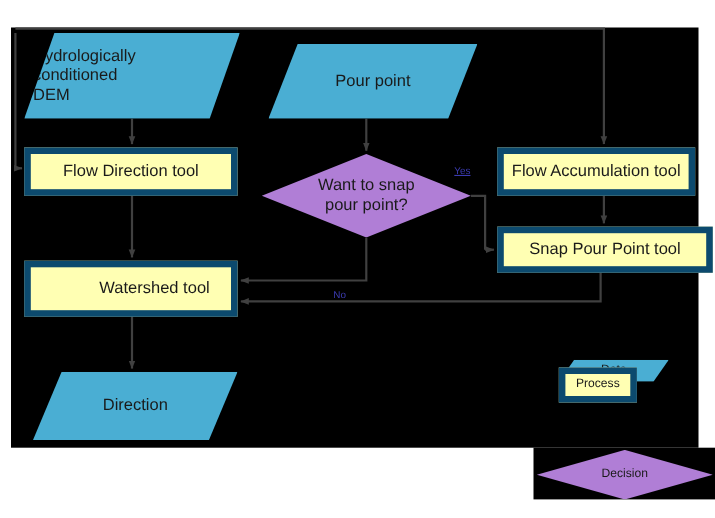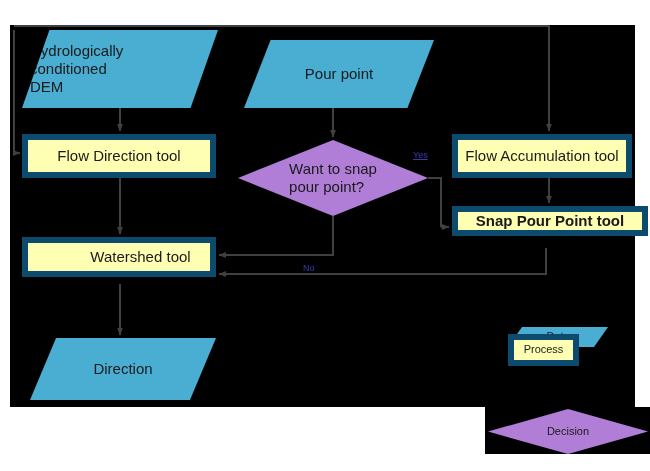--- a/index.html
+++ b/index.html
@@ -17,21 +17,21 @@
   }
   .panel-decision{
     position:absolute;left:485px;top:407px;width:165px;height:47px;
     background:#000000;
   }
   
   svg.links{position:absolute;left:0;top:0;width:650px;height:471px;overflow:visible;}
   
   .node{position:absolute;box-sizing:border-box;display:flex;align-items:center;justify-content:center;}
   .node .lbl{
-    color:#1a1a1a;line-height:1.22;text-align:left;
+    color:#1a1a1a;line-height:1.22;text-align:center;
     white-space:pre-line;pointer-events:none;
   }
   
   .proc{
     background:#ffffb3;border:6px solid #0c4a6e;
     font-size:15px;
   }
   
   .data{
     background:#4aaed3;
@@ -42,26 +42,26 @@
   .dec{
     background:#b07ed6;
     clip-path: polygon(50% 0, 100% 50%, 50% 100%, 0 50%);
     font-size:15px;
   }
   
   #n-dem        {left:22px; top:30px;  width:196px;height:78px;}
   #n-dem .lbl   {text-align:left;padding-left:8px;width:100%;}
   #n-pour       {left:244px;top:40px;  width:190px;height:68px;}
   #n-flowdir    {left:22px; top:134px; width:194px;height:44px;}
-  #n-watershed  {left:22px; top:237px; width:194px;height:40px;padding-left:43px;}
+  #n-watershed  {left:22px; top:237px; width:194px;height:51px;padding-left:43px;}
   #n-wsout      {left:30px; top:338px; width:186px;height:62px;}
   #n-snapq      {left:238px;top:140px; width:190px;height:76px;}
   #n-snapq .lbl {font-size:15px;}
   #n-flowacc    {left:452px;top:134px; width:180px;height:44px;}
-  #n-snappour   {left:452px;top:206px; width:196px;height:30px;font-weight:bold;}
+  #n-snappour   {left:452px;top:206px; width:196px;height:42px;}
   
   #lg-data      {left:508px;top:310px; width:100px;height:20px;font-size:11px;margin-top:17px;}
   #lg-proc      {left:508px;top:334px; width:71px; height:32px;font-size:11px;}
   #lg-dec       {left:488px;top:409px; width:160px;height:45px;font-size:11px;}
   
   .elabel{
     position:absolute;font-size:9px;color:#3b3bb0;
     letter-spacing:0px;
   }
   #el-yes{left:413px;top:150px;text-decoration:underline;}

